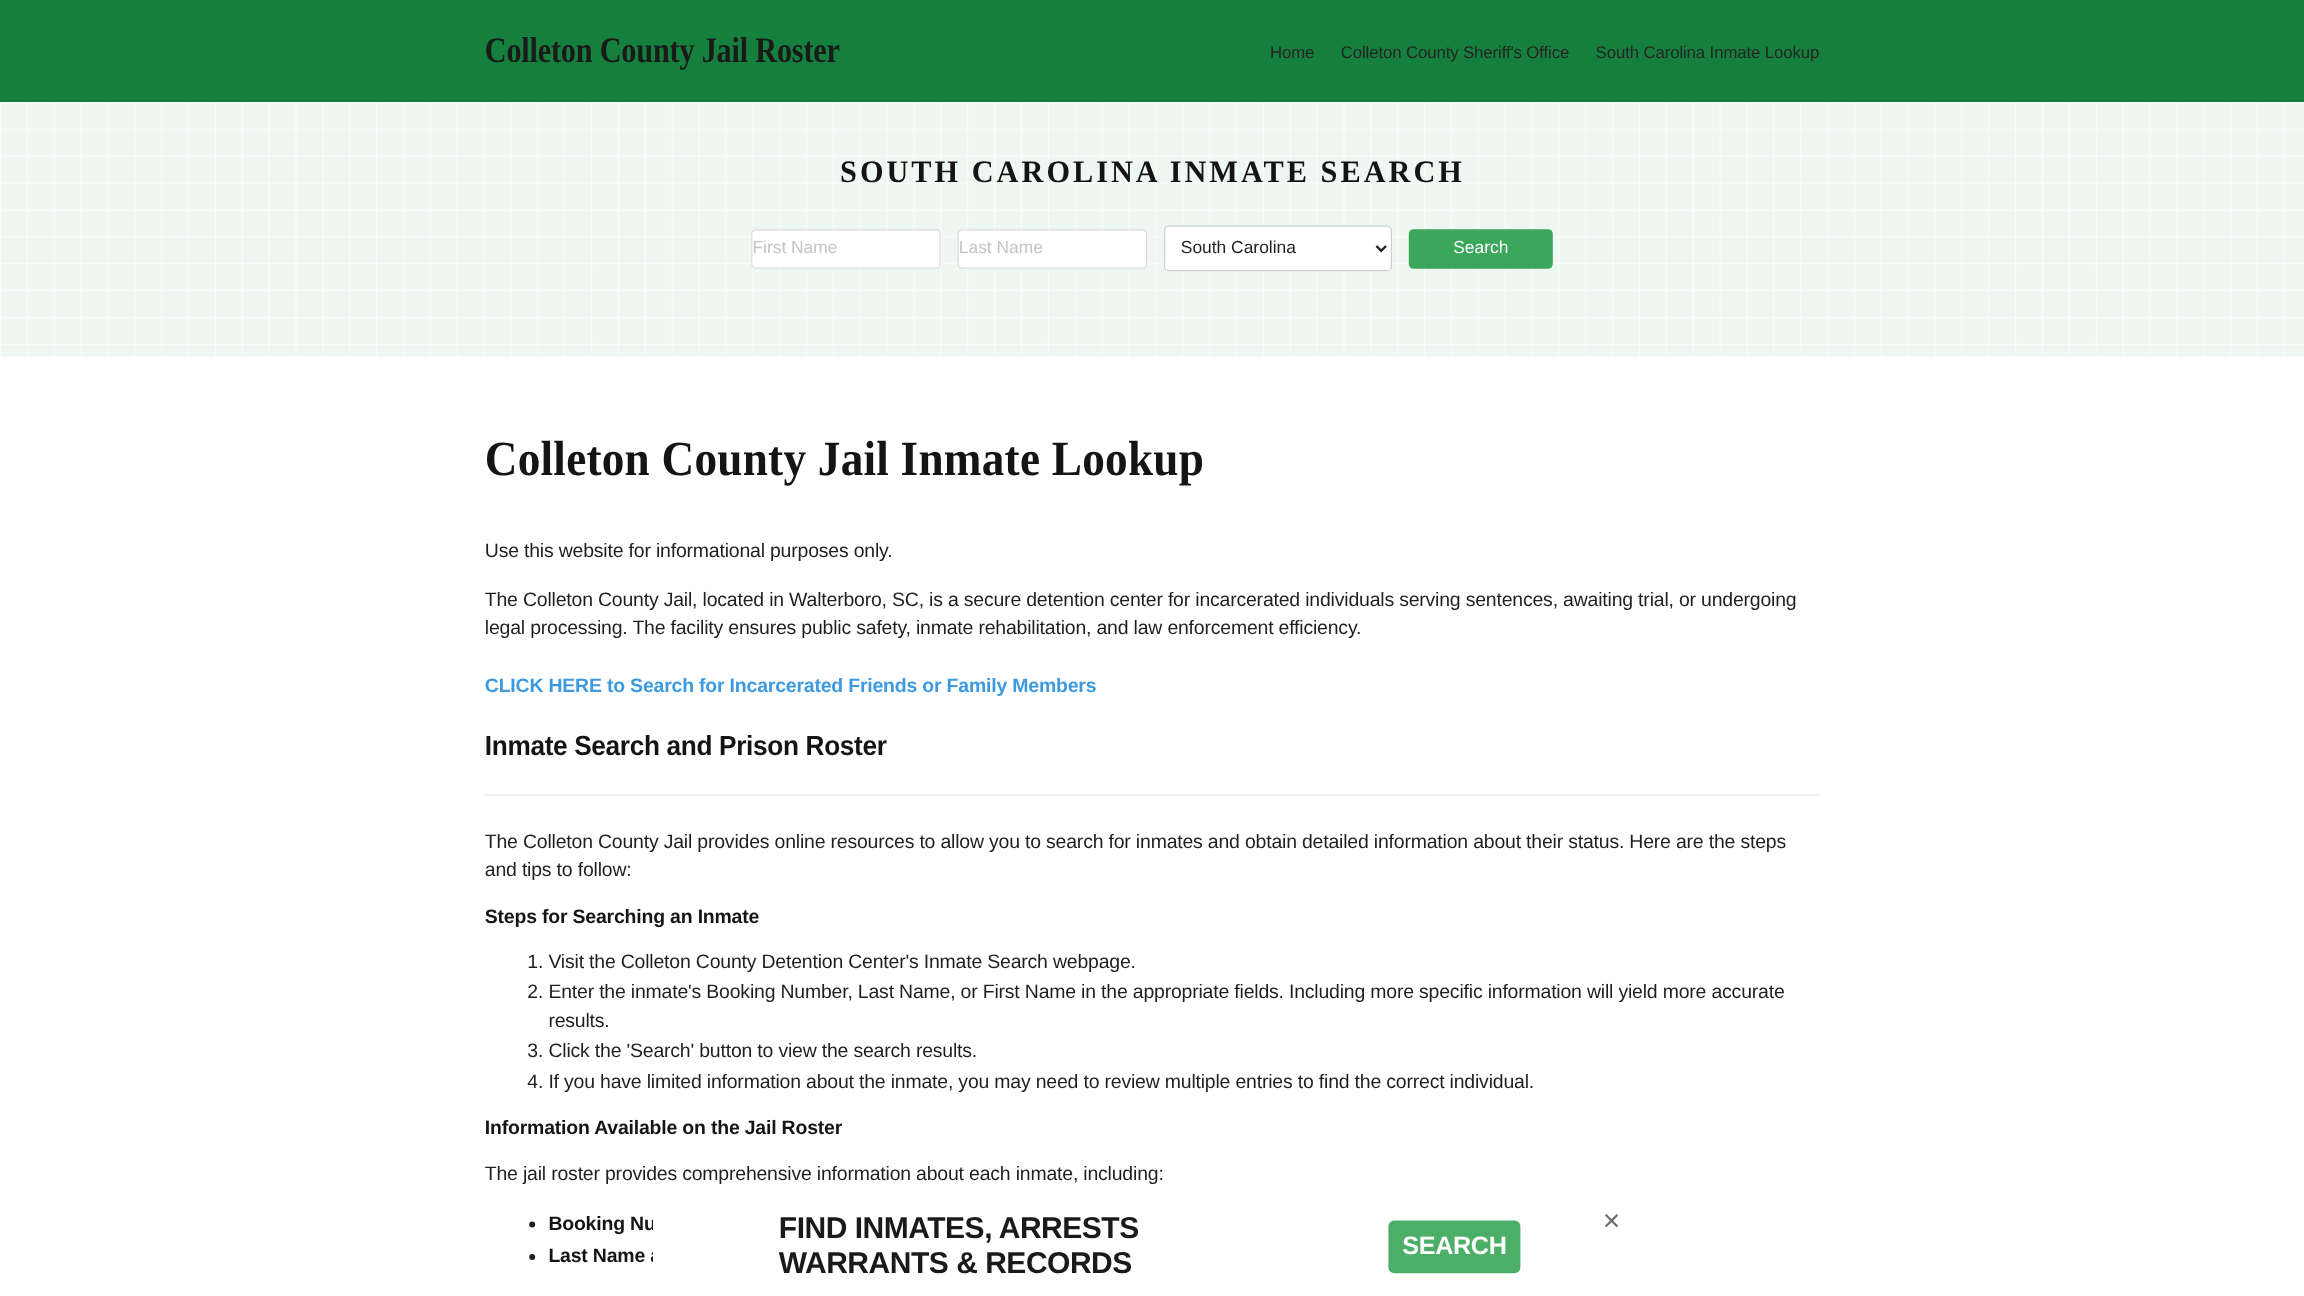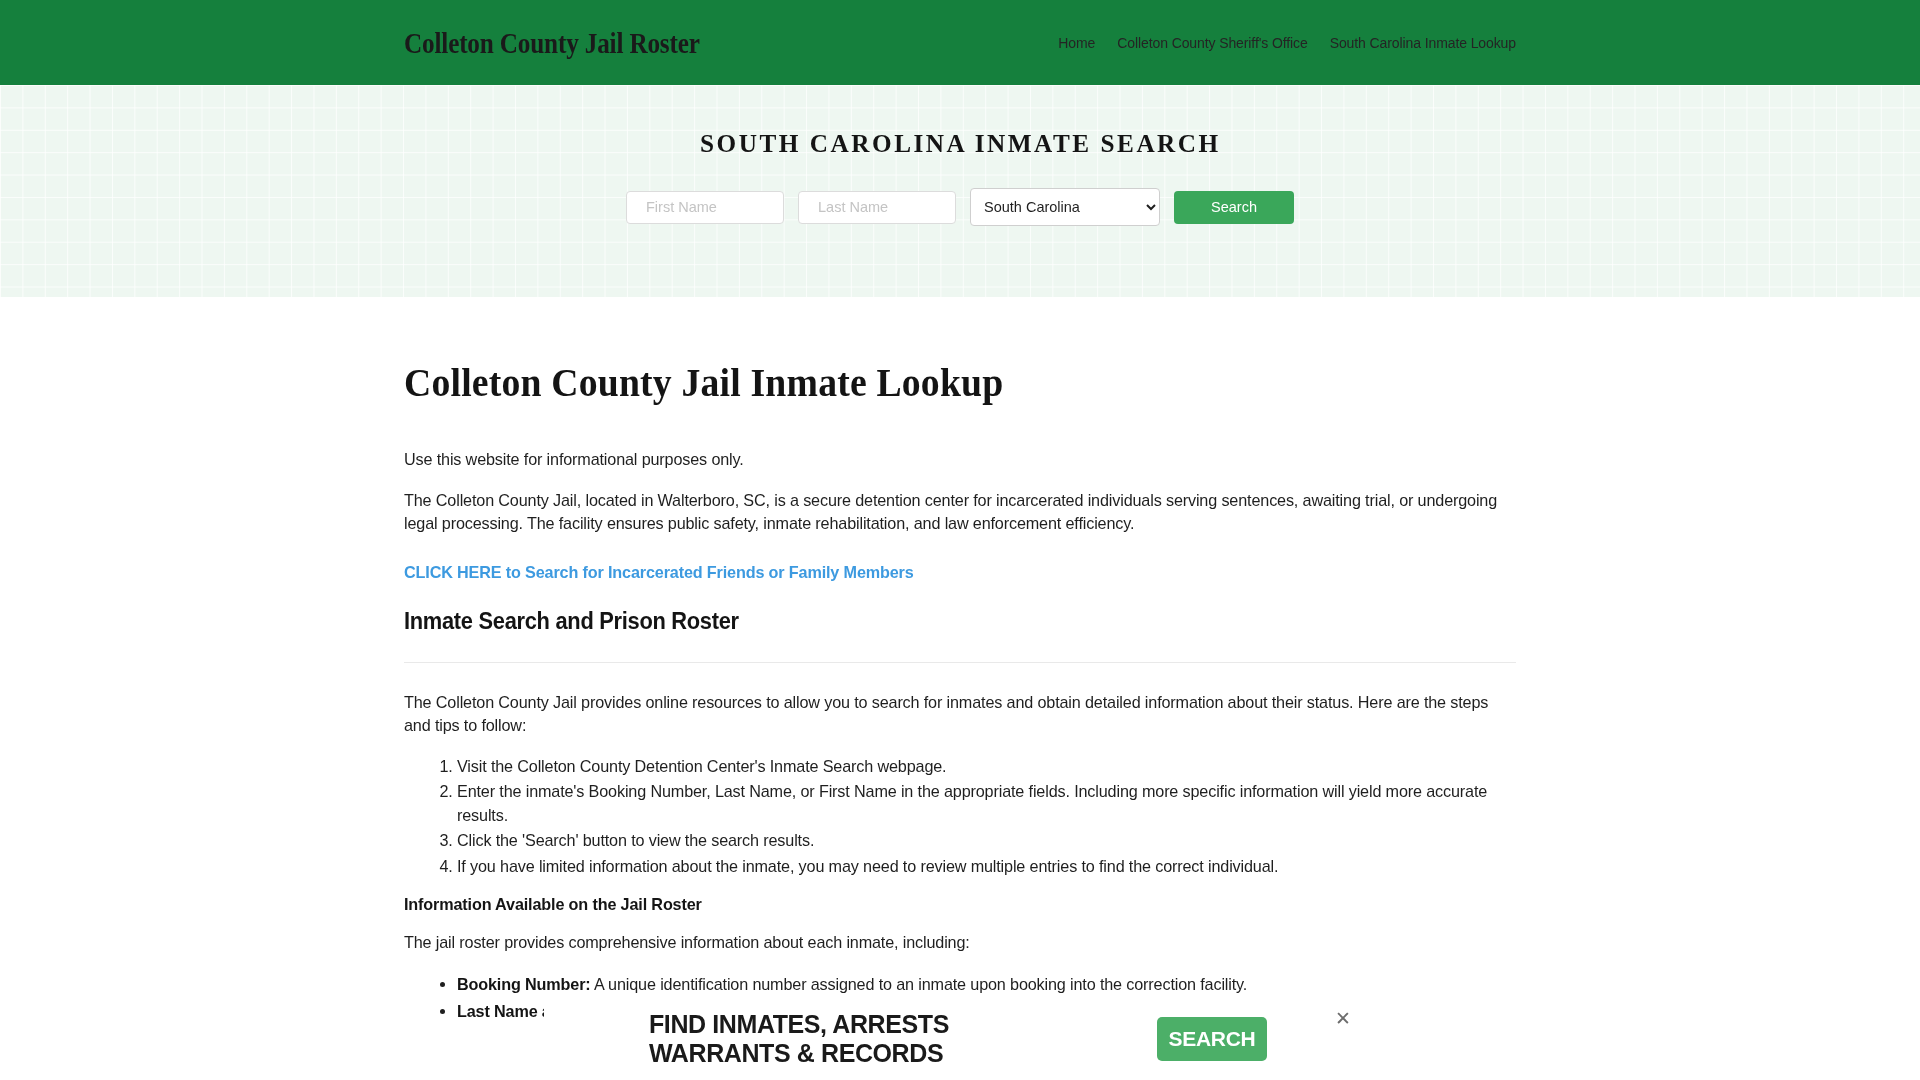--- a/index.html
+++ b/index.html
@@ -77,21 +77,21 @@
     display: flex;
     align-items: center;
     gap: 14px;
   }
   .sf-input {
     width: 158px;
     height: 33px;
     border: 1px solid #dcdcdc;
     border-radius: 4px;
     background: #ffffff;
-    padding: 0 19px;
+    padding: 0 0;
     font-family: "Liberation Sans", sans-serif;
     font-size: 14.5px;
     color: #333;
     outline: none;
   }
   .sf-input::placeholder { color: #c4c4c4; }
   .sf-select {
     width: 190px;
     height: 38px;
     border: 1px solid #cfcfcf;
@@ -277,20 +277,21 @@
 
   <p class="body-text">Use this website for informational purposes only.</p>
   <p class="body-text lead-gap">The Colleton County Jail, located in Walterboro, SC, is a secure detention center for incarcerated individuals serving sentences, awaiting trial, or undergoing legal processing. The facility ensures public safety, inmate rehabilitation, and law enforcement efficiency.</p>
 
   <a class="link-blue" href="#">CLICK HERE to Search for Incarcerated Friends or Family Members</a>
 
   <h2 class="section-title">Inmate Search and Prison Roster</h2>
   <hr class="divider">
 
   <p class="body-text">The Colleton County Jail provides online resources to allow you to search for inmates and obtain detailed information about their status. Here are the steps and tips to follow:</p>
+  <p class="strong-line">Steps for Searching an Inmate</p>
 
   <ol class="steps">
     <li>Visit the Colleton County Detention Center's Inmate Search webpage.</li>
     <li>Enter the inmate's Booking Number, Last Name, or First Name in the appropriate fields. Including more specific information will yield more accurate results.</li>
     <li>Click the 'Search' button to view the search results.</li>
     <li>If you have limited information about the inmate, you may need to review multiple entries to find the correct individual.</li>
   </ol>
 
 
   <p class="strong-line">Information Available on the Jail Roster</p>

